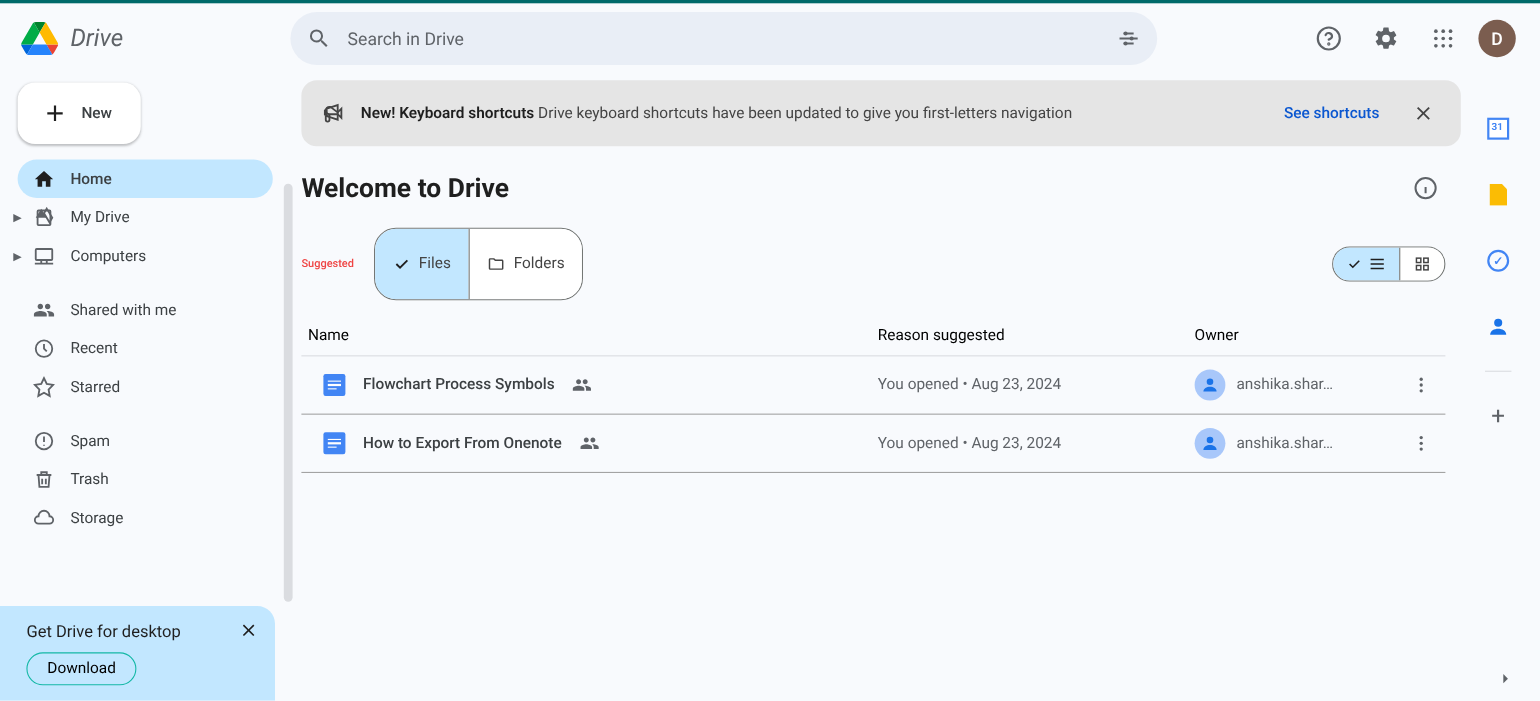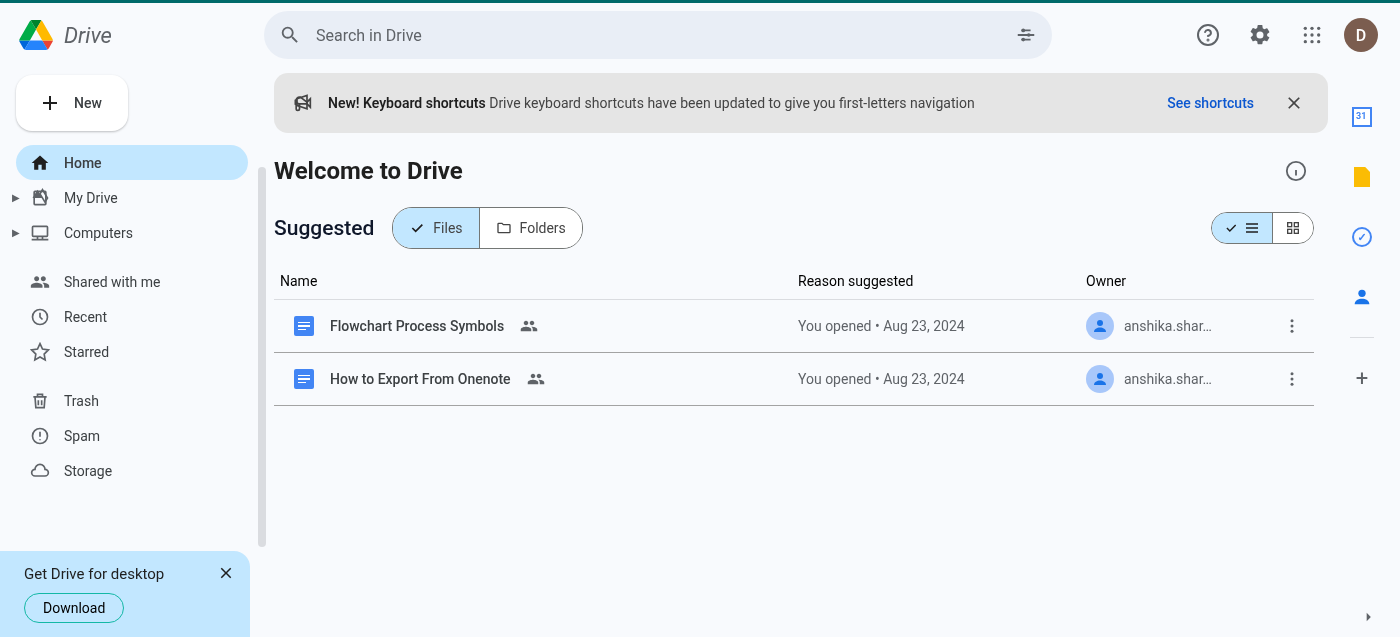--- a/index.html
+++ b/index.html
@@ -46,23 +46,23 @@
   .banner-text { flex:1; font-size:14px; color:#444; }
   .banner-text b { font-weight:600; color:#1f1f1f;}
   .banner-link { color:#0b57d0; font-size:14px; cursor:pointer; font-weight:500; margin-right: 8px;}
   .banner-close { width:32px; height:32px; display:flex; align-items:center; justify-content:center; cursor:pointer; color:#444; border-radius:50%;}
 
   .welcome-row { display:flex; align-items:center; justify-content:space-between; padding: 6px 20px 0 0;}
   .welcome { font-size:24px; color:#1f1f1f; }
   .info-icon { width:36px; height:36px; display:flex; align-items:center; justify-content:center; cursor:pointer; border-radius:50%; color:#5f6368;}
 
   .filter-row { display:flex; align-items:center; margin-top: 18px; gap: 18px; padding-right: 20px;}
-  .suggested-label { font-size:21px; font-weight:500; color:#0f172a; }
+  .suggested-label { font-size:10px; font-weight:500; color:#ef4444; }
   .seg-group { display:flex; border:1px solid #747775; border-radius:20px; overflow:hidden;}
-  .seg-btn { display:flex; align-items:center; gap:8px; padding: 12px 16px; font-size:14px; color:#444; background:#fff; border:none; cursor:pointer;}
+  .seg-btn { display:flex; align-items:center; gap:8px; padding: 24px 16px; font-size:14px; color:#444; background:#fff; border:none; cursor:pointer;}
   .seg-btn.active { background:#c2e7ff; }
   .seg-btn + .seg-btn { border-left:1px solid #747775;}
   .spacer { flex:1; }
   .view-group { display:flex; border:1px solid #747775; border-radius:20px; overflow:hidden;}
   .view-btn { display:flex; align-items:center; gap:6px; padding: 7px 12px; background:#fff; border:none; cursor:pointer; color:#444;}
   .view-btn.active { background:#c2e7ff; }
   .view-btn + .view-btn { border-left:1px solid #747775;}
 
   .table { margin-top: 14px; padding-right: 20px;}
   .thead { display:flex; padding: 10px 6px; border-bottom:1px solid #dadce0; font-size:14px; color:#000000; }
@@ -226,33 +226,33 @@
             <svg width="20" height="20" viewBox="0 0 24 24" fill="none" stroke="#5f6368" stroke-width="2">
               <path d="M12 2l3 6.5 7 1-5 5 1.2 7L12 18l-6.2 3.5L7 14.5 2 9.5l7-1z"></path>
             </svg>
           </span>
         <span>Starred</span>
       </li>
       <li class="nav-gap"></li>
       <li class="nav-item">
         <span class="nav-icon">
             <svg width="20" height="20" viewBox="0 0 24 24" fill="none" stroke="#5f6368" stroke-width="2">
-              <path d="M4 7h16M9 7V4h6v3M6 7l1 13h10l1-13M10 11v6M14 11v6"></path>
-            </svg>
-          </span>
-        <span>Trash</span>
-      </li>
-      <li class="nav-item">
-        <span class="nav-icon">
-            <svg width="20" height="20" viewBox="0 0 24 24" fill="none" stroke="#5f6368" stroke-width="2">
               <circle cx="12" cy="12" r="9"></circle>
               <path d="M12 7v6M12 16v1"></path>
             </svg>
           </span>
         <span>Spam</span>
+      </li>
+      <li class="nav-item">
+        <span class="nav-icon">
+            <svg width="20" height="20" viewBox="0 0 24 24" fill="none" stroke="#5f6368" stroke-width="2">
+              <path d="M4 7h16M9 7V4h6v3M6 7l1 13h10l1-13M10 11v6M14 11v6"></path>
+            </svg>
+          </span>
+        <span>Trash</span>
       </li>
       <li class="nav-item">
         <span class="nav-icon">
             <svg width="20" height="20" viewBox="0 0 24 24" fill="none" stroke="#5f6368" stroke-width="2">
               <path d="M18 10a6 6 0 00-12 0 4 4 0 000 8h12a4 4 0 000-8z"></path>
             </svg>
           </span>
         <span>Storage</span>
       </li>
     </ul>

